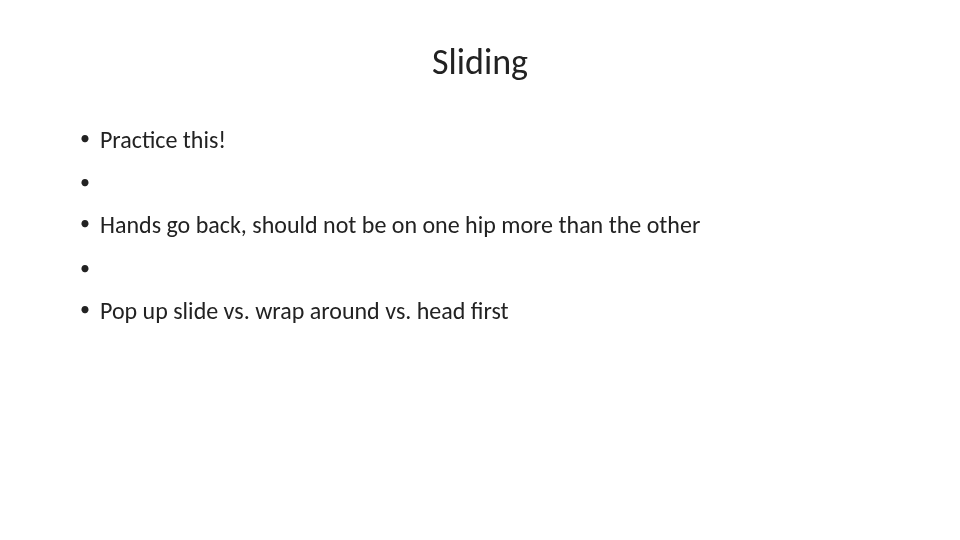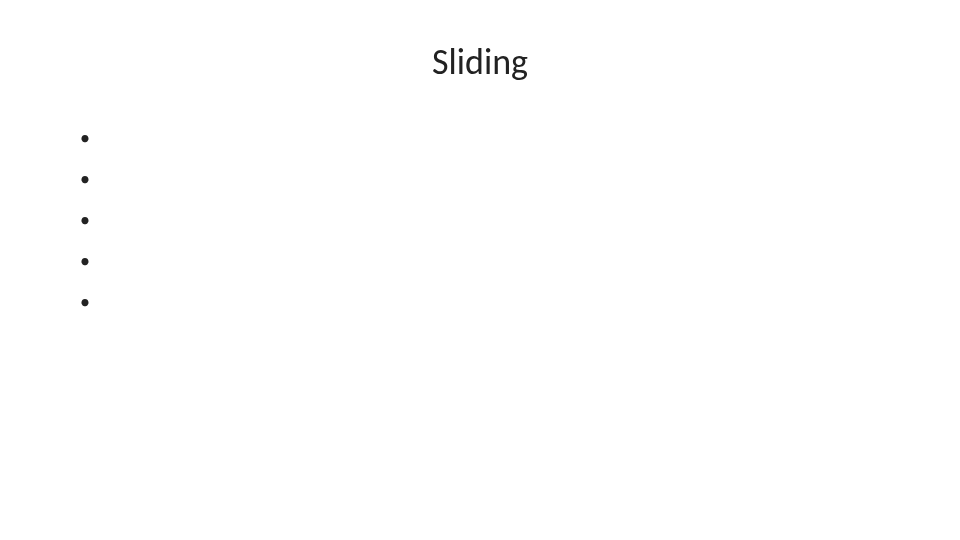--- a/index.html
+++ b/index.html
@@ -66,27 +66,30 @@
 </head>
 <body>
 
 <div class="slide">
   <div class="title-area">
     <h1 class="title">Sliding</h1>
   </div>
   <ul class="bullet-list">
   <li>
         <span class="bullet-dot">•</span>
+        <span>Practice this!</span>
       </li>
       <li>
         <span class="bullet-dot">•</span>
       </li>
       <li>
         <span class="bullet-dot">•</span>
+        <span>Hands go back, should not be on one hip more than the other</span>
       </li>
       <li>
         <span class="bullet-dot">•</span>
       </li>
       <li>
         <span class="bullet-dot">•</span>
+        <span>Pop up slide vs. wrap around vs. head first</span>
       </li>
     </ul>
 </div>
 
 </body></html>

